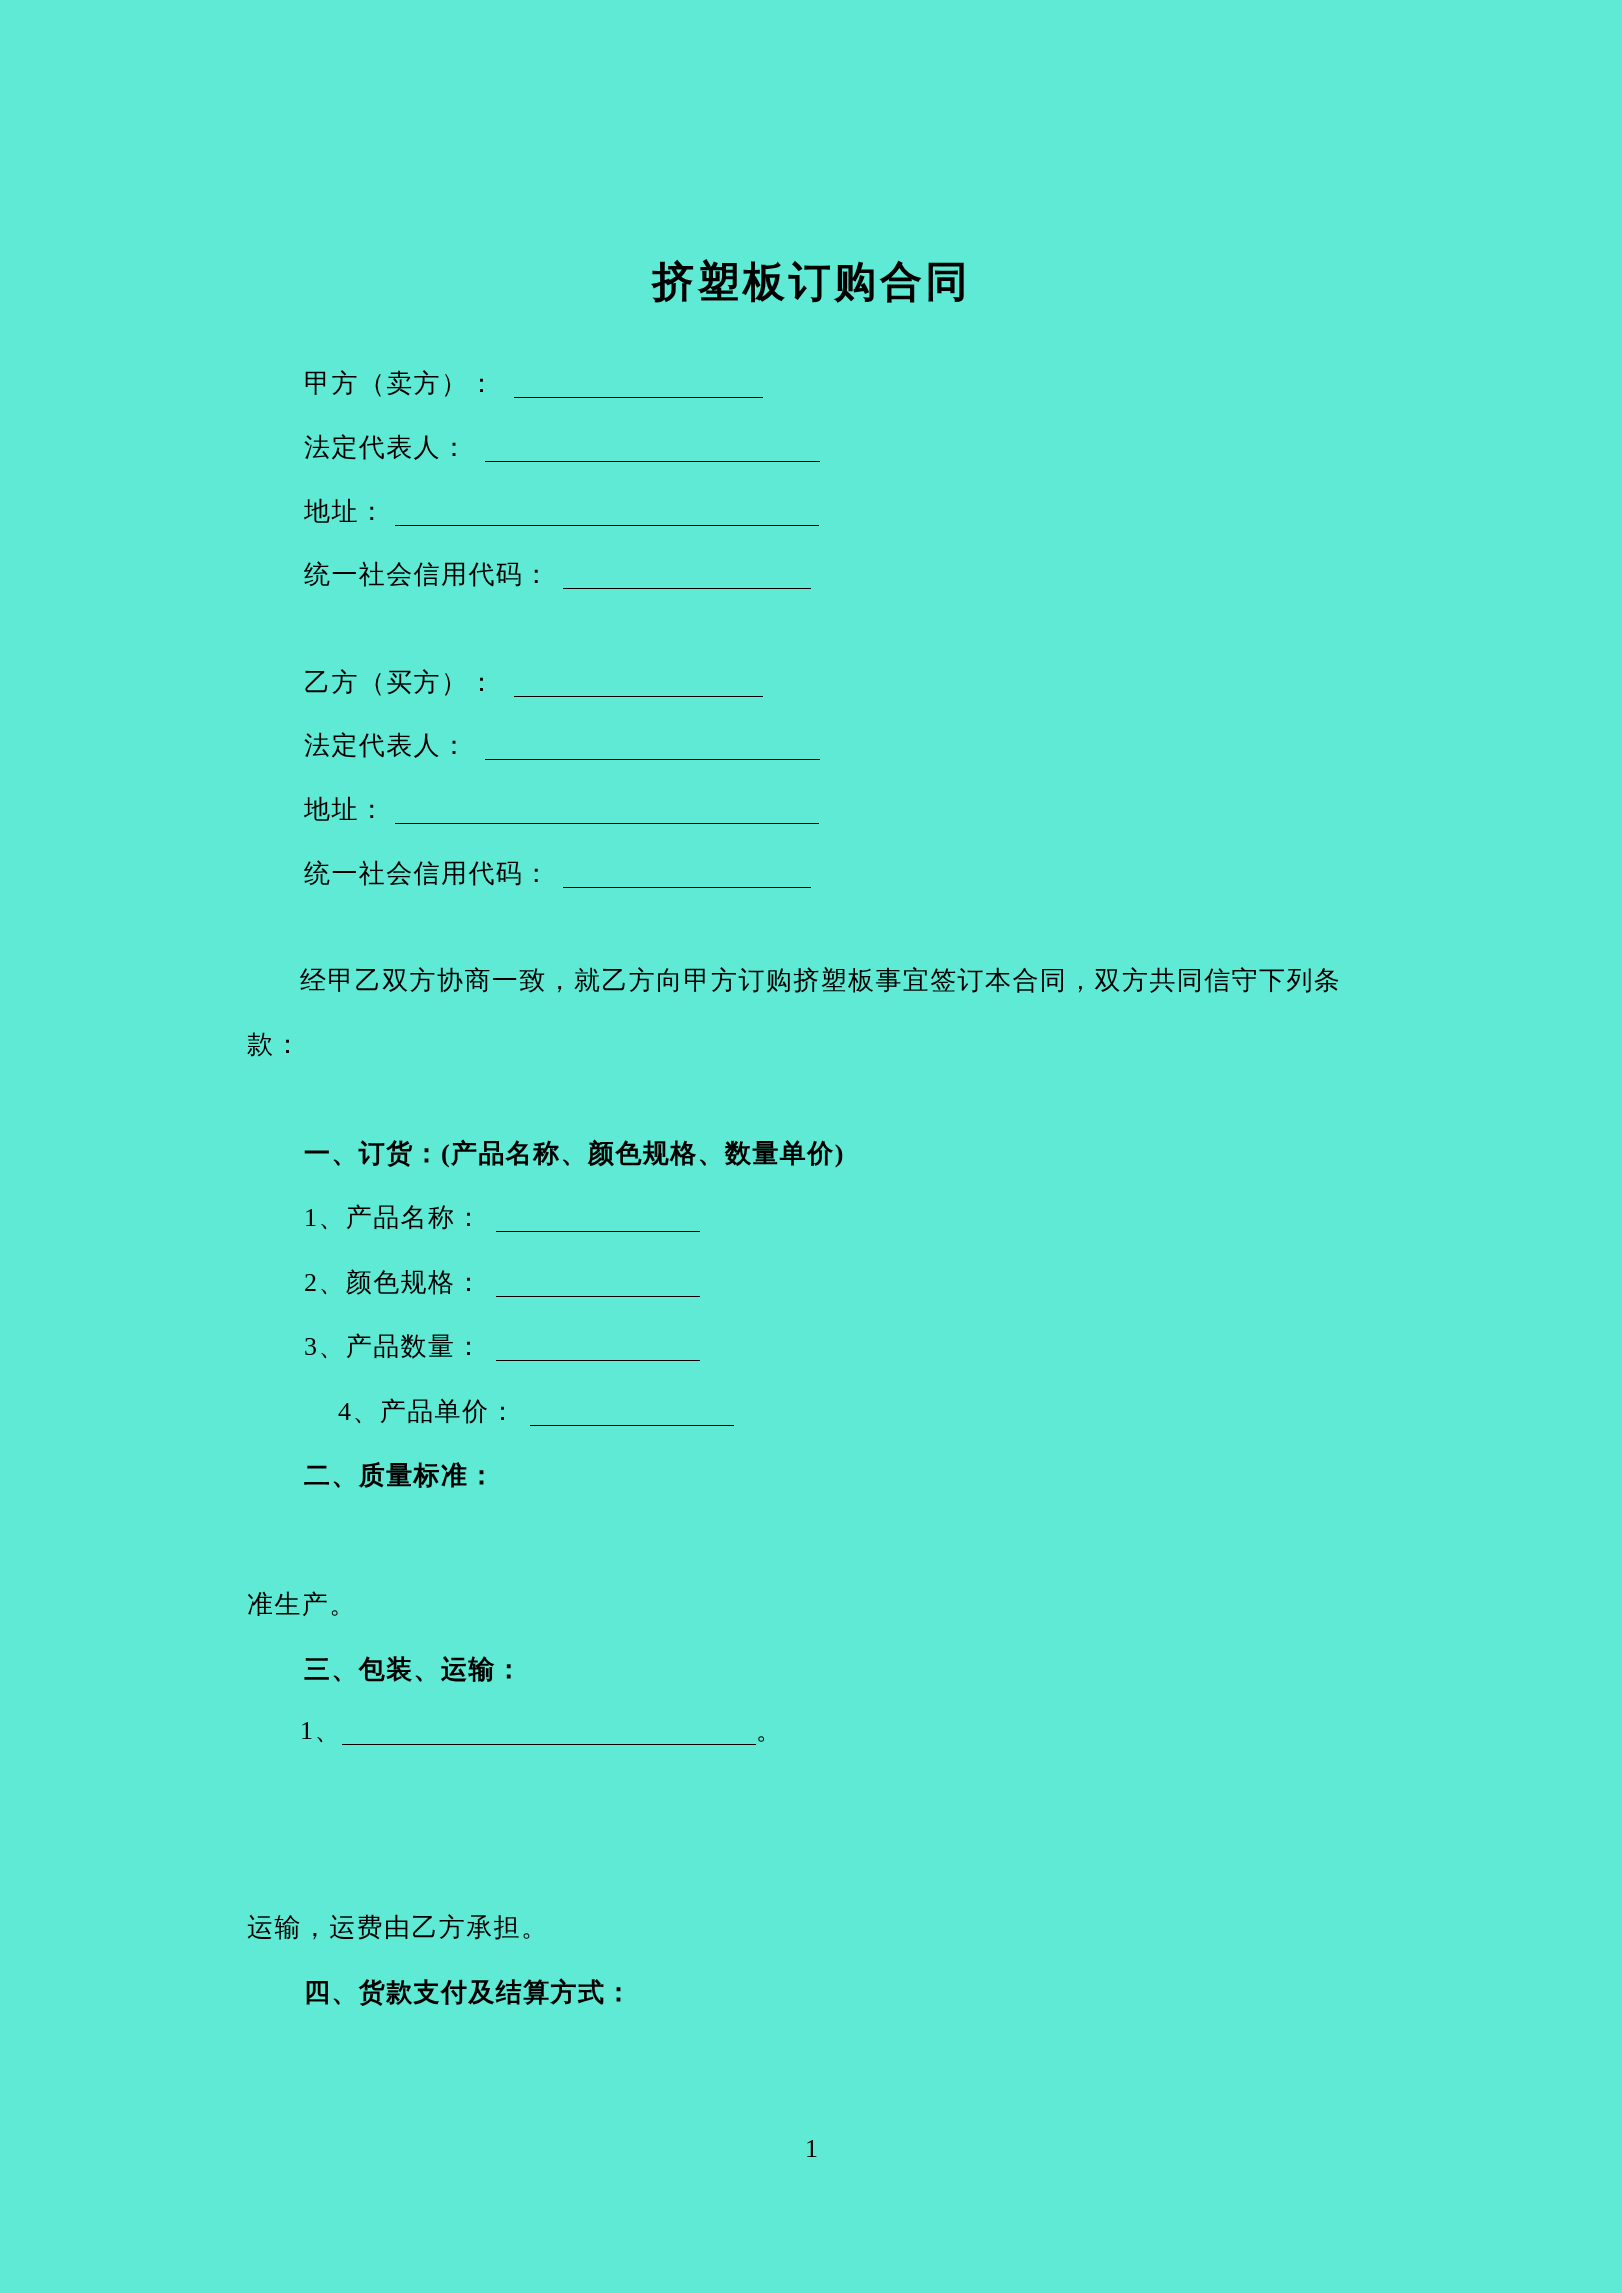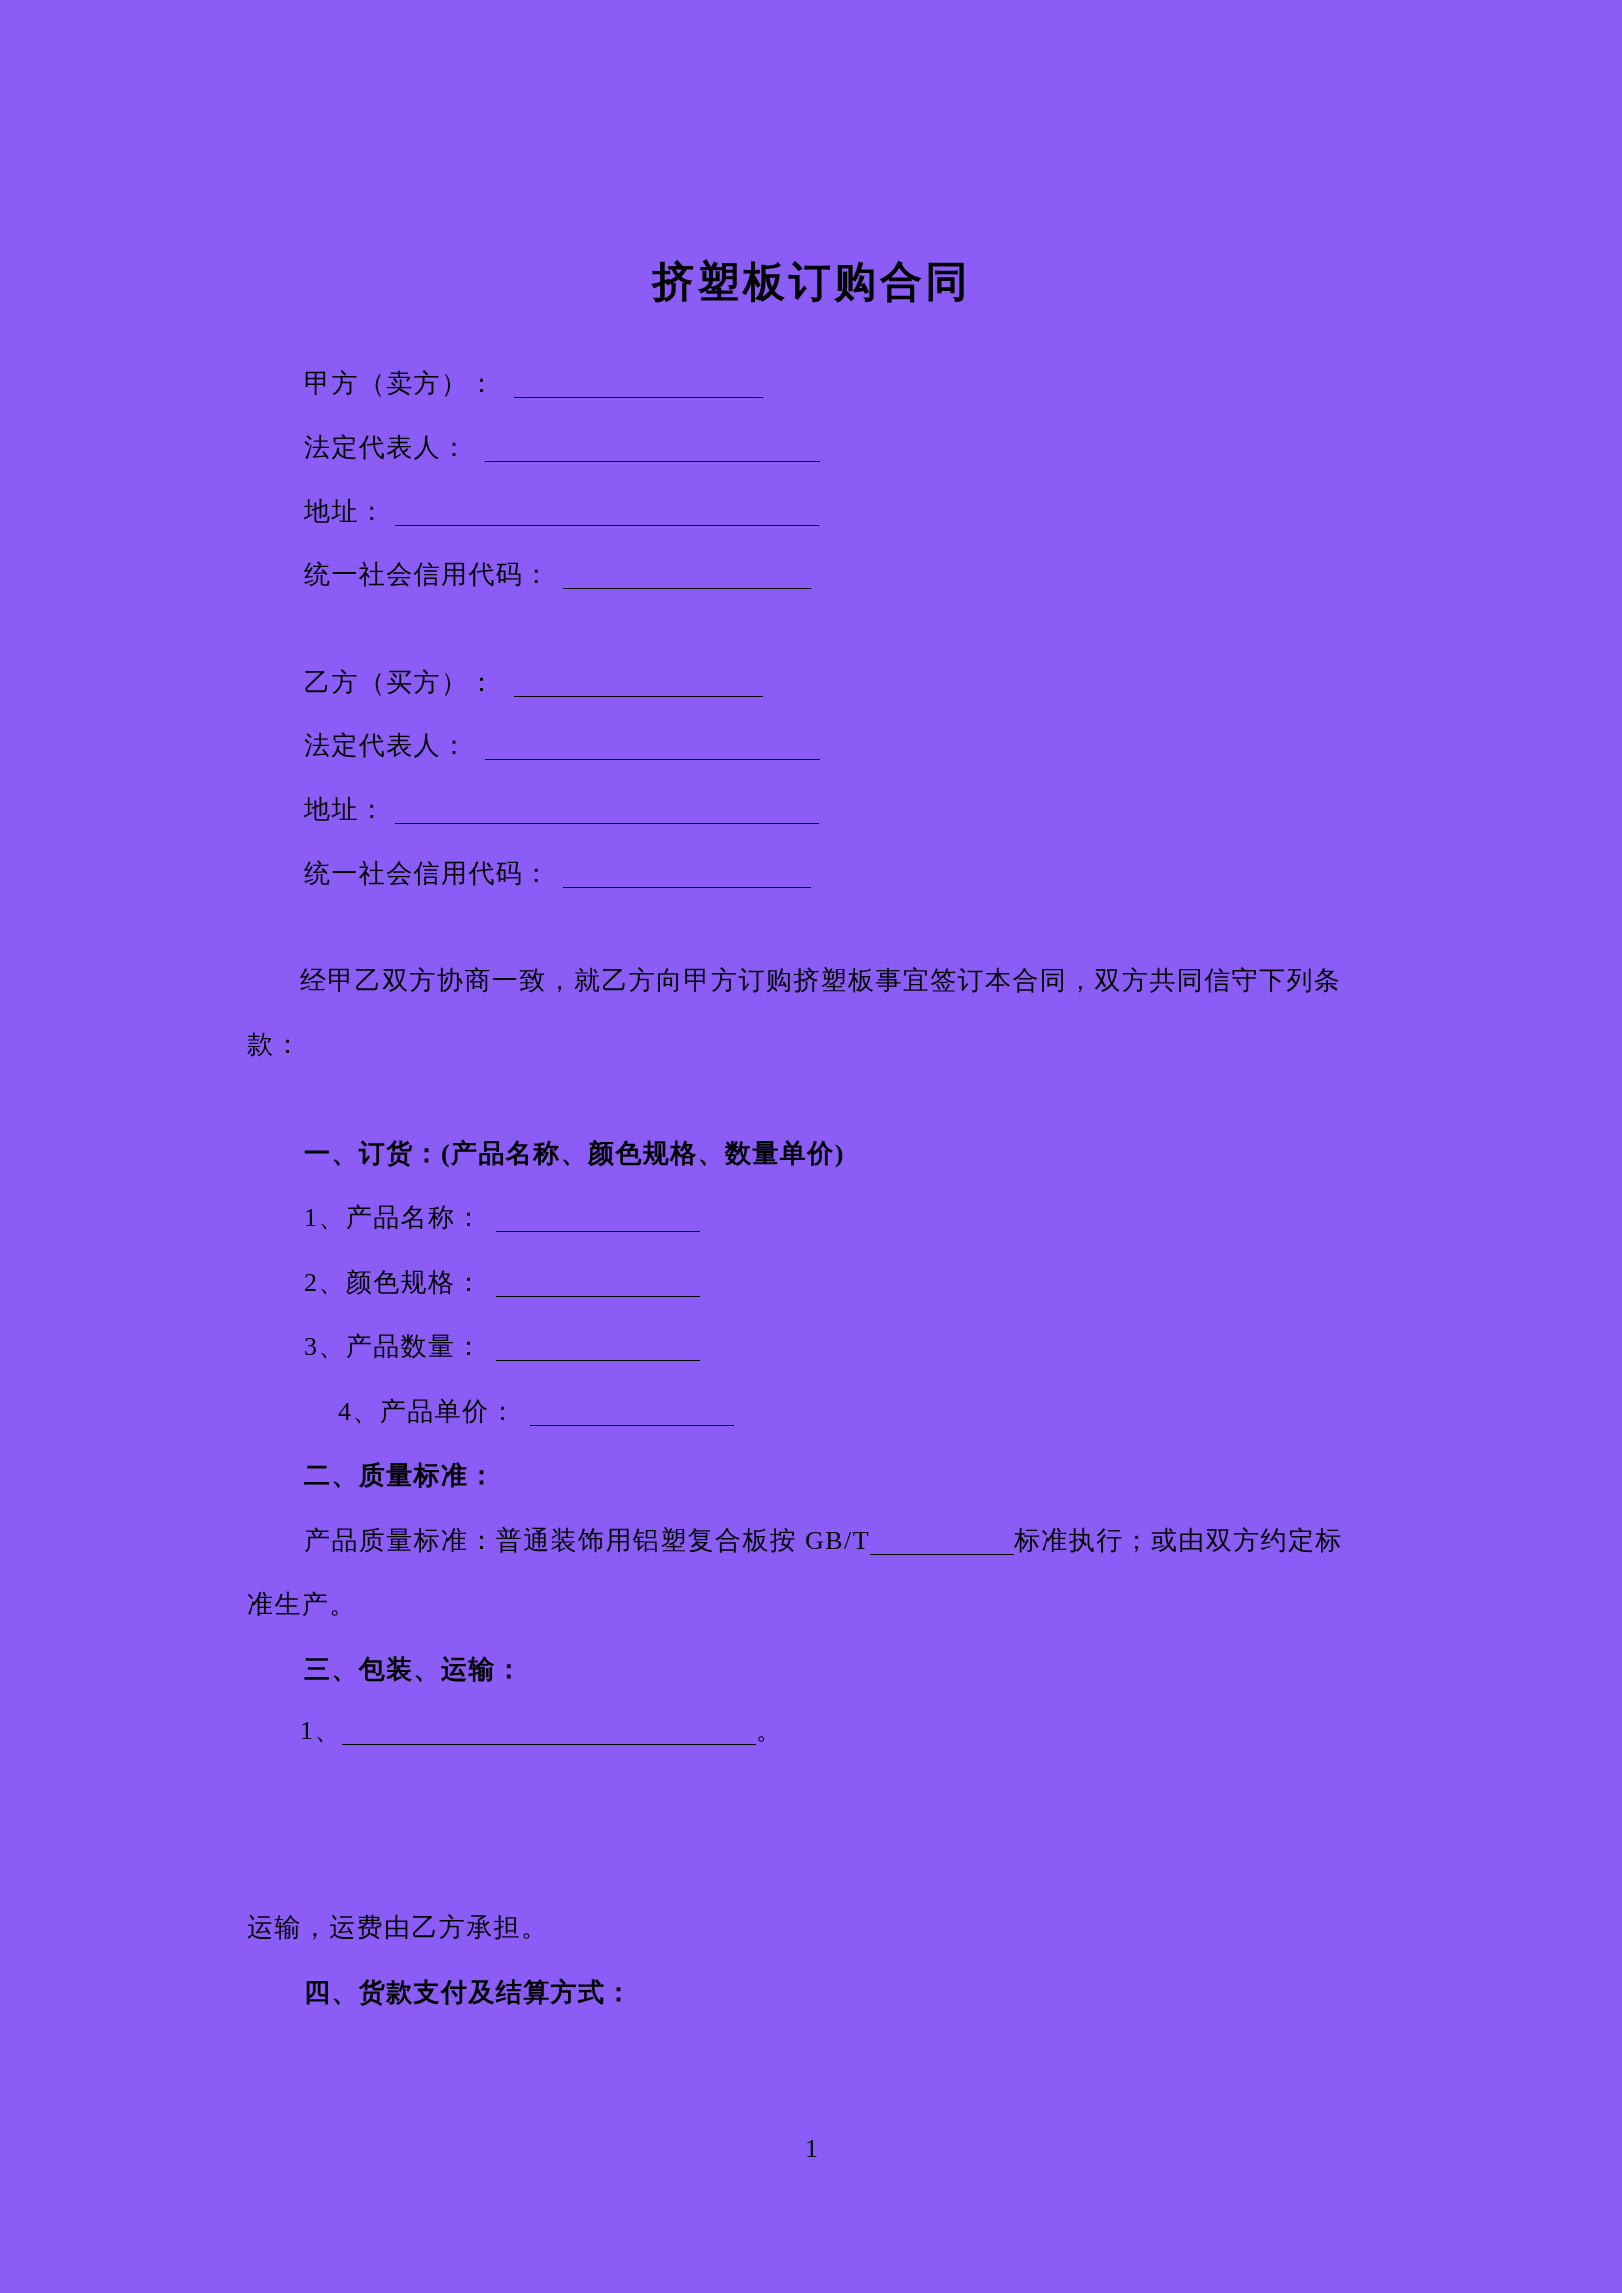--- a/index.html
+++ b/index.html
@@ -4,21 +4,21 @@
 <style>
   html, body {
     margin: 0;
     padding: 0;
     background: #ffffff;
   }
   .page {
     position: relative;
     width: 1623px;
     height: 2294px;
-    background: #8b5cf6;
+    background: #5eead4;
     overflow: hidden;
     font-family: "Liberation Serif", "DejaVu Serif", serif;
     color: #000000;
   }
   .line {
     position: absolute;
     white-space: nowrap;
     font-size: 26px;
     letter-spacing: 1.4px;
     line-height: 36px;
@@ -94,23 +94,20 @@
     <span>2、颜色规格：</span><span class="blank" style="width:204px; margin-left:13.6px;"></span>
   </div>
   <div class="line" style="top:1329px; left:304px;">
     <span>3、产品数量：</span><span class="blank" style="width:204px; margin-left:13.6px;"></span>
   </div>
   <div class="line" style="top:1394px; left:305px;margin-left:33px;">
     <span>4、产品单价：</span><span class="blank" style="width:204px; margin-left:13.6px;"></span>
   </div>
 
   <div class="line bold" style="top:1458px; left:304px;">二、质量标准：</div>
-  <div class="line" style="top:1523px; left:304px;">
-    <span>产品质量标准：普通装饰用铝塑复合板按 GB/T</span><span class="blank" style="width:144px;"></span><span>标准执行；或由双方约定标</span>
-  </div>
   <div class="line" style="top:1587px; left:247px;">准生产。</div>
 
   <div class="line bold" style="top:1652px; left:304px;">三、包装、运输：</div>
   <div class="line" style="top:1713px; left:300px;">
     <span>1、</span><span class="blank" style="width:414px;"></span><span>。</span>
   </div>
   <div class="line" style="top:1910px; left:247px;">运输，运费由乙方承担。</div>
 
   <div class="line bold" style="top:1975px; left:304px;">四、货款支付及结算方式：</div>
 

